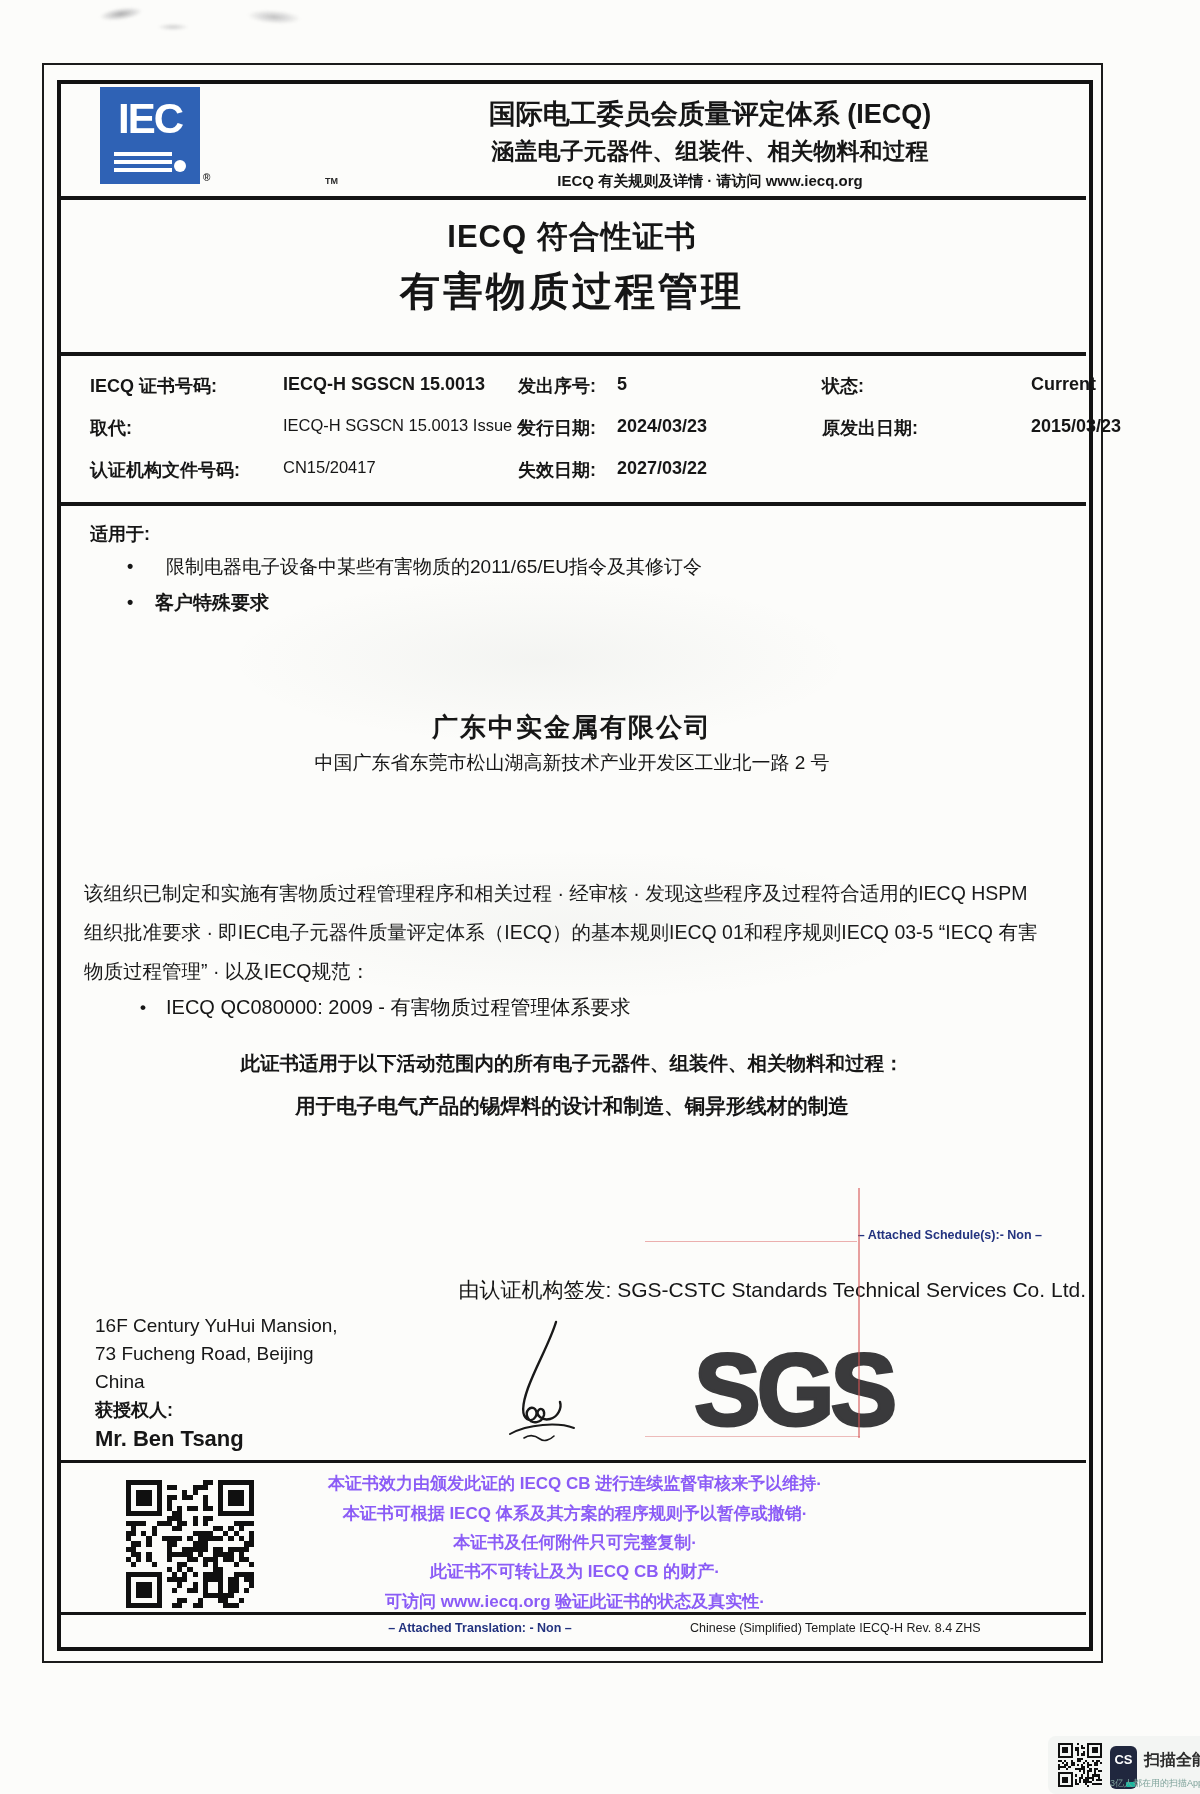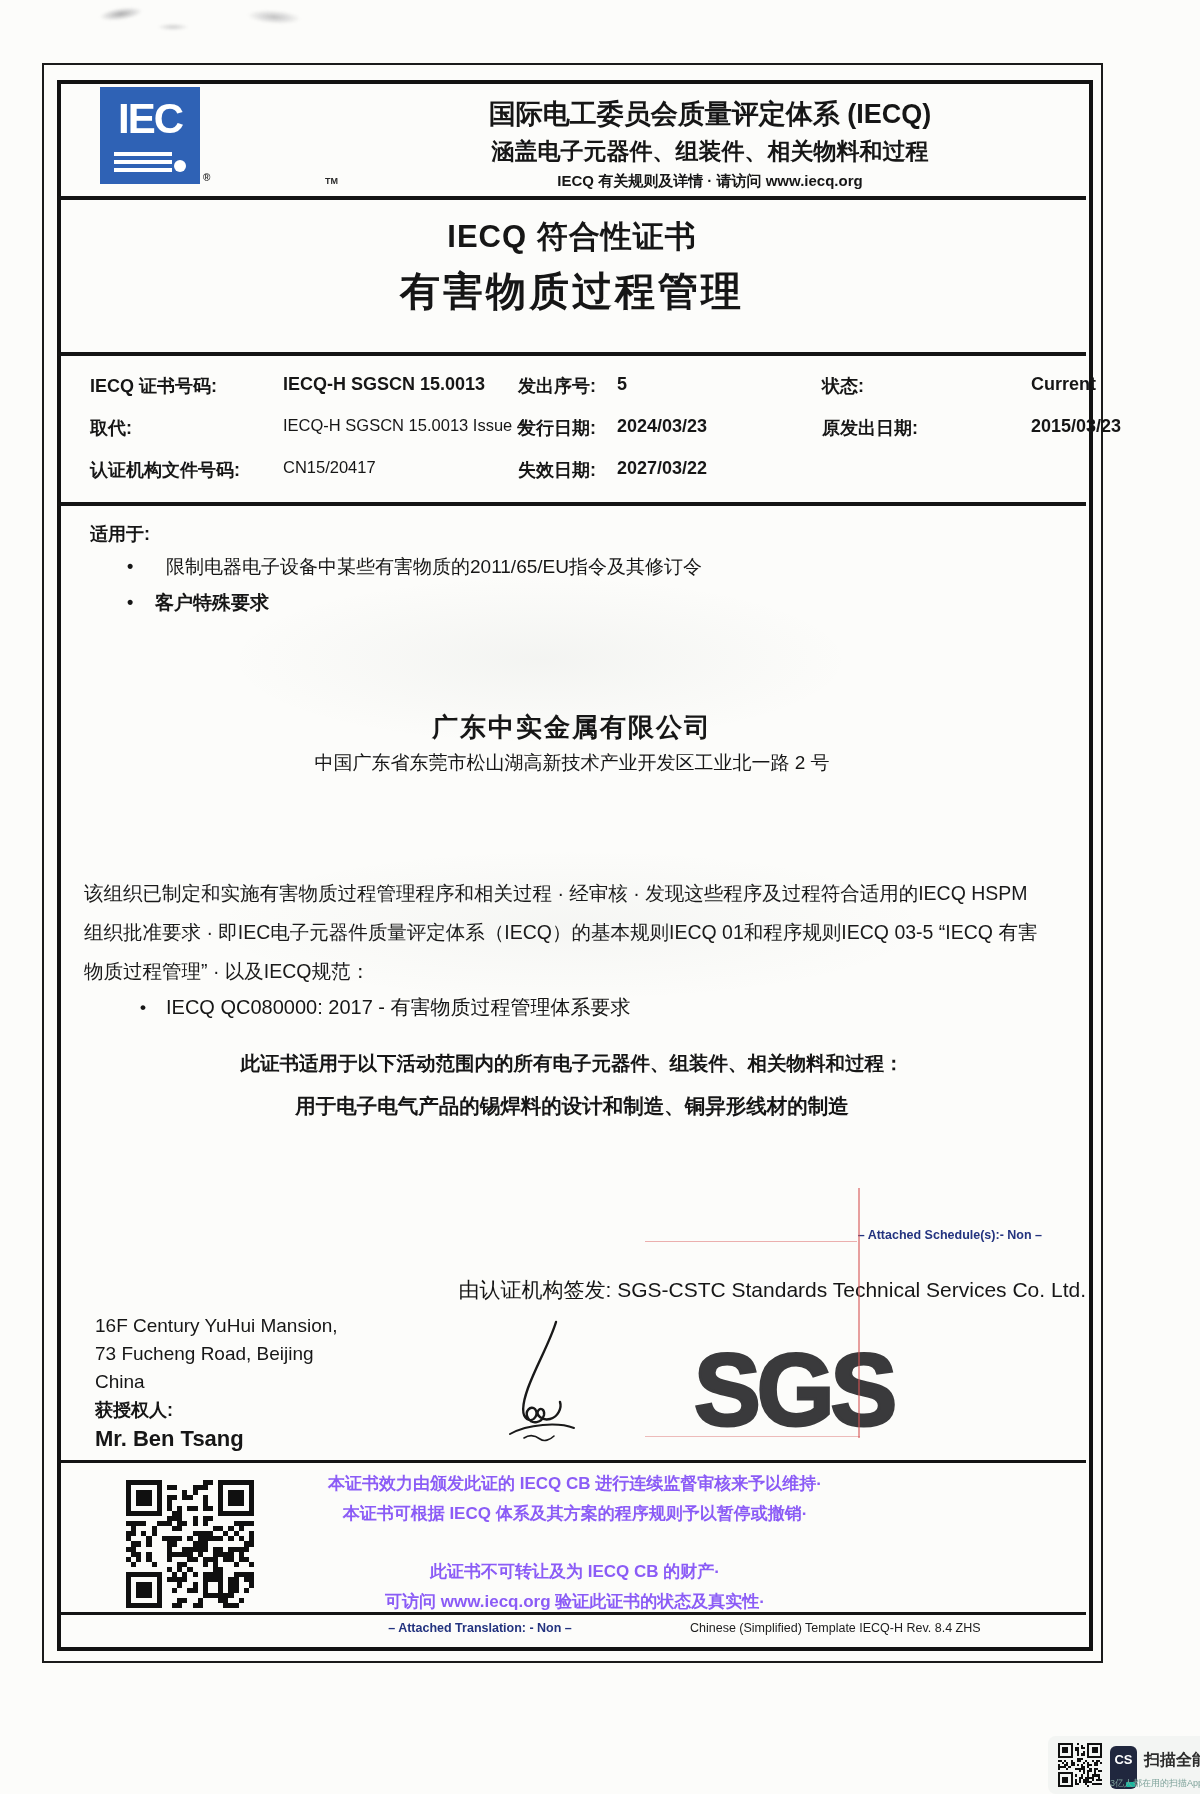--- a/index.html
+++ b/index.html
@@ -184,21 +184,21 @@
   <div class="abs bullet-dot b2-dot">•</div>
   <div class="abs b2-text">客户特殊要求</div>
 
   <div class="abs company">广东中实金属有限公司</div>
   <div class="abs address">中国广东省东莞市松山湖高新技术产业开发区工业北一路 2 号</div>
 
   <div class="abs pline pl1">该组织已制定和实施有害物质过程管理程序和相关过程 · 经审核 · 发现这些程序及过程符合适用的IECQ  HSPM</div>
   <div class="abs pline pl2">组织批准要求 · 即IEC电子元器件质量评定体系（IECQ）的基本规则IECQ 01和程序规则IECQ 03-5 “IECQ 有害</div>
   <div class="abs pline pl3">物质过程管理” · 以及IECQ规范：</div>
   <div class="abs spec-dot">•</div>
-  <div class="abs spec-text">IECQ QC080000: 2017 - 有害物质过程管理体系要求</div>
+  <div class="abs spec-text">IECQ QC080000: 2009 - 有害物质过程管理体系要求</div>
   <div class="abs scope1">此证书适用于以下活动范围内的所有电子元器件、组装件、相关物料和过程：</div>
   <div class="abs scope2">用于电子电气产品的锡焊料的设计和制造、铜异形线材的制造</div>
 
   <div class="abs attached-sched">– Attached Schedule(s):- Non –</div>
 
   <div class="abs issuer-line">由认证机构签发: SGS-CSTC Standards Technical Services Co. Ltd.</div>
   <div class="abs issuer-addr">
     <div>16F Century YuHui Mansion,</div>
     <div>73 Fucheng Road, Beijing</div>
     <div>China</div>
@@ -433,20 +433,21 @@
         <rect x="9" y="24" width="1" height="1" fill="#101010"></rect>
         <rect x="10" y="24" width="1" height="1" fill="#101010"></rect>
         <rect x="13" y="24" width="1" height="1" fill="#101010"></rect>
         <rect x="14" y="24" width="1" height="1" fill="#101010"></rect>
         <rect x="19" y="24" width="1" height="1" fill="#101010"></rect>
         <rect x="20" y="24" width="1" height="1" fill="#101010"></rect>
         <rect x="21" y="24" width="1" height="1" fill="#101010"></rect>
       </svg></div>
   <div class="abs fline fl1">本证书效力由颁发此证的 IECQ CB 进行连续监督审核来予以维持·</div>
   <div class="abs fline fl2">本证书可根据 IECQ 体系及其方案的程序规则予以暂停或撤销·</div>
+  <div class="abs fline fl3">本证书及任何附件只可完整复制·</div>
   <div class="abs fline fl4">此证书不可转让及为 IECQ CB 的财产·</div>
   <div class="abs fline fl5">可访问 www.iecq.org 验证此证书的状态及真实性·</div>
   <div class="abs rule rule-f2"></div>
 
   <div class="abs attached-trans">– Attached Translation: - Non –</div>
   <div class="abs template-ref">Chinese (Simplified) Template IECQ-H Rev. 8.4 ZHS</div>
 
   <div class="abs cam-panel"></div>
   <div class="abs qr-cam" id="qr-cam"><svg width="44" height="44" viewBox="0 0 21 21" shape-rendering="crispEdges">
         <rect x="0" y="0" width="7" height="1" fill="#101010"></rect>

